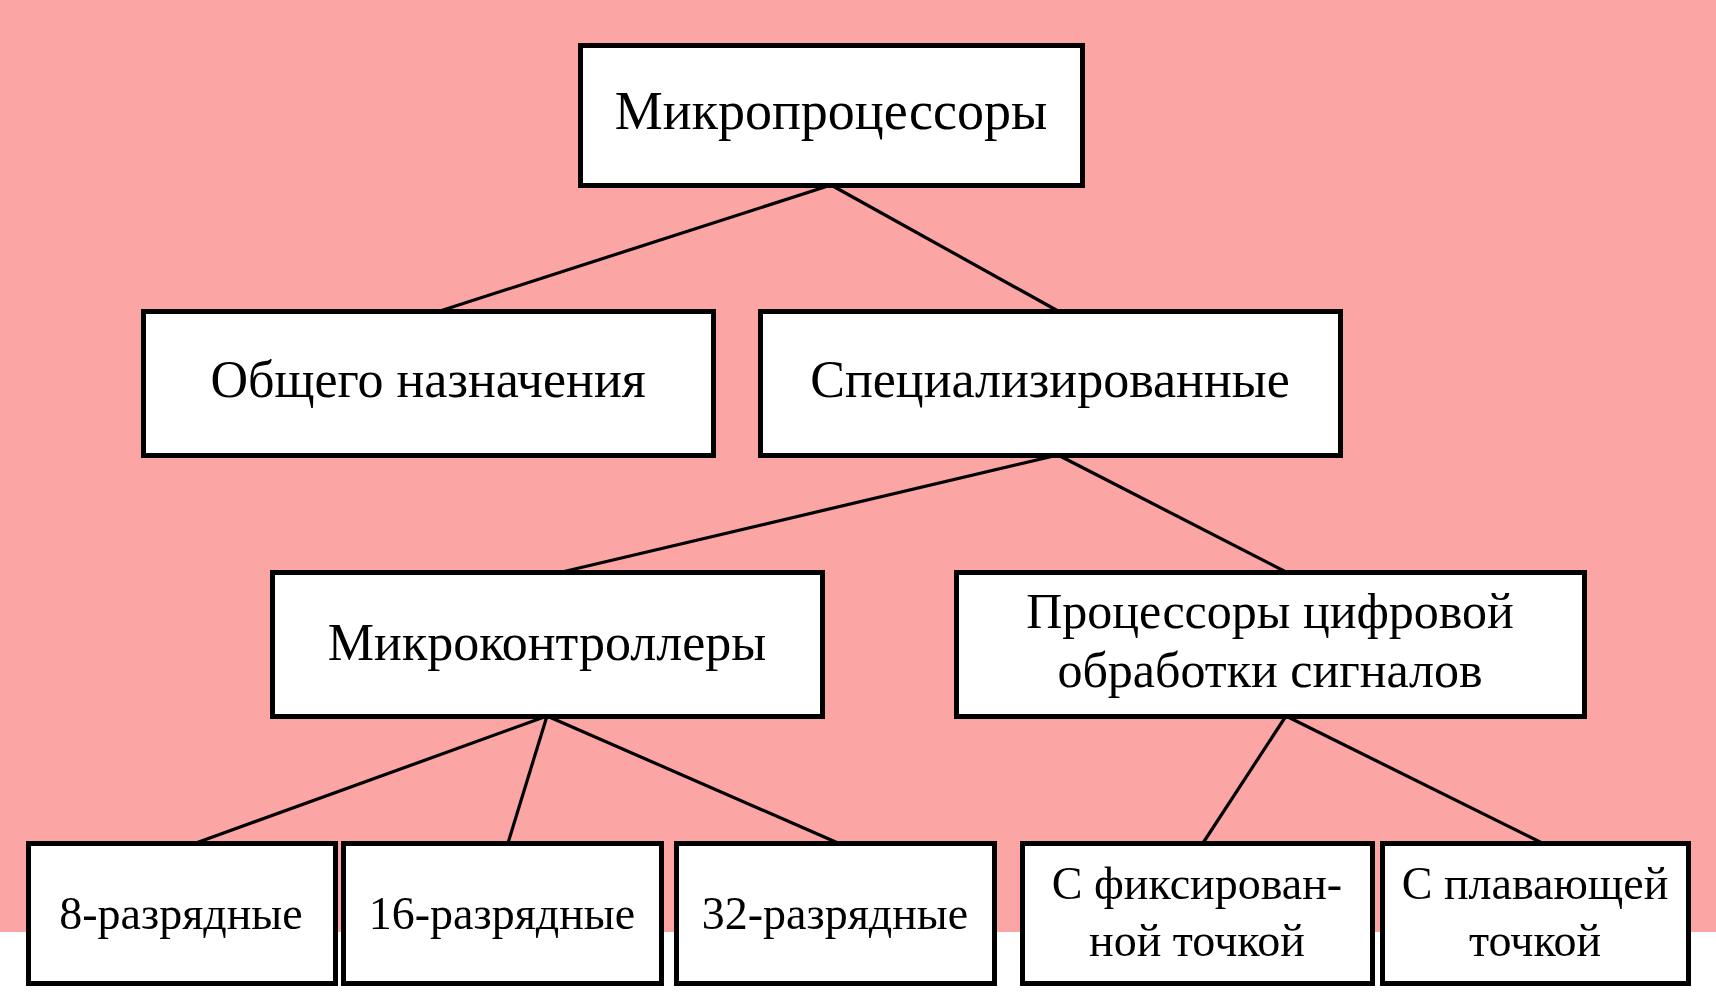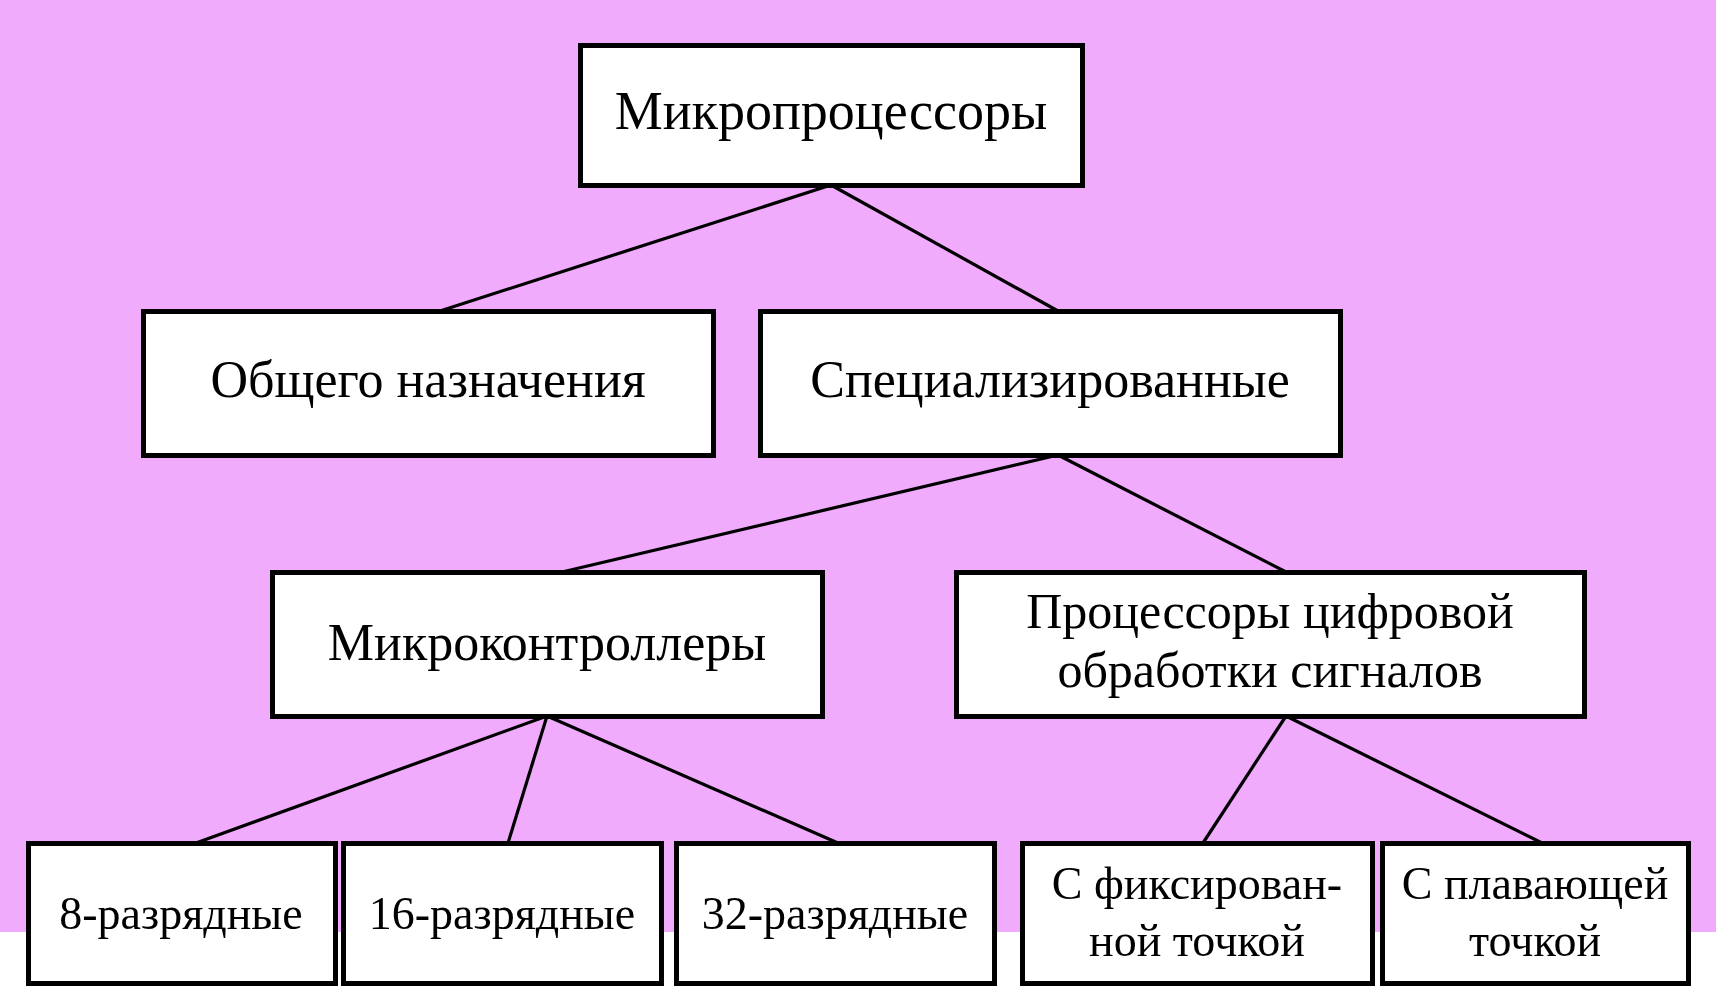--- a/index.html
+++ b/index.html
@@ -10,21 +10,21 @@
   body {
     width: 1716px;
     height: 1008px;
     overflow: hidden;
     font-family: "Liberation Serif", "DejaVu Serif", serif;
   }
   #diagram-root {
     position: relative;
     width: 1716px;
     height: 932px;
-    background: #f0abfc;
+    background: #fca5a5;
   }
   svg.diagram {
     position: absolute;
     top: 0;
     left: 0;
     width: 1716px;
     height: 1008px;
     display: block;
   }
   .node-rect {

